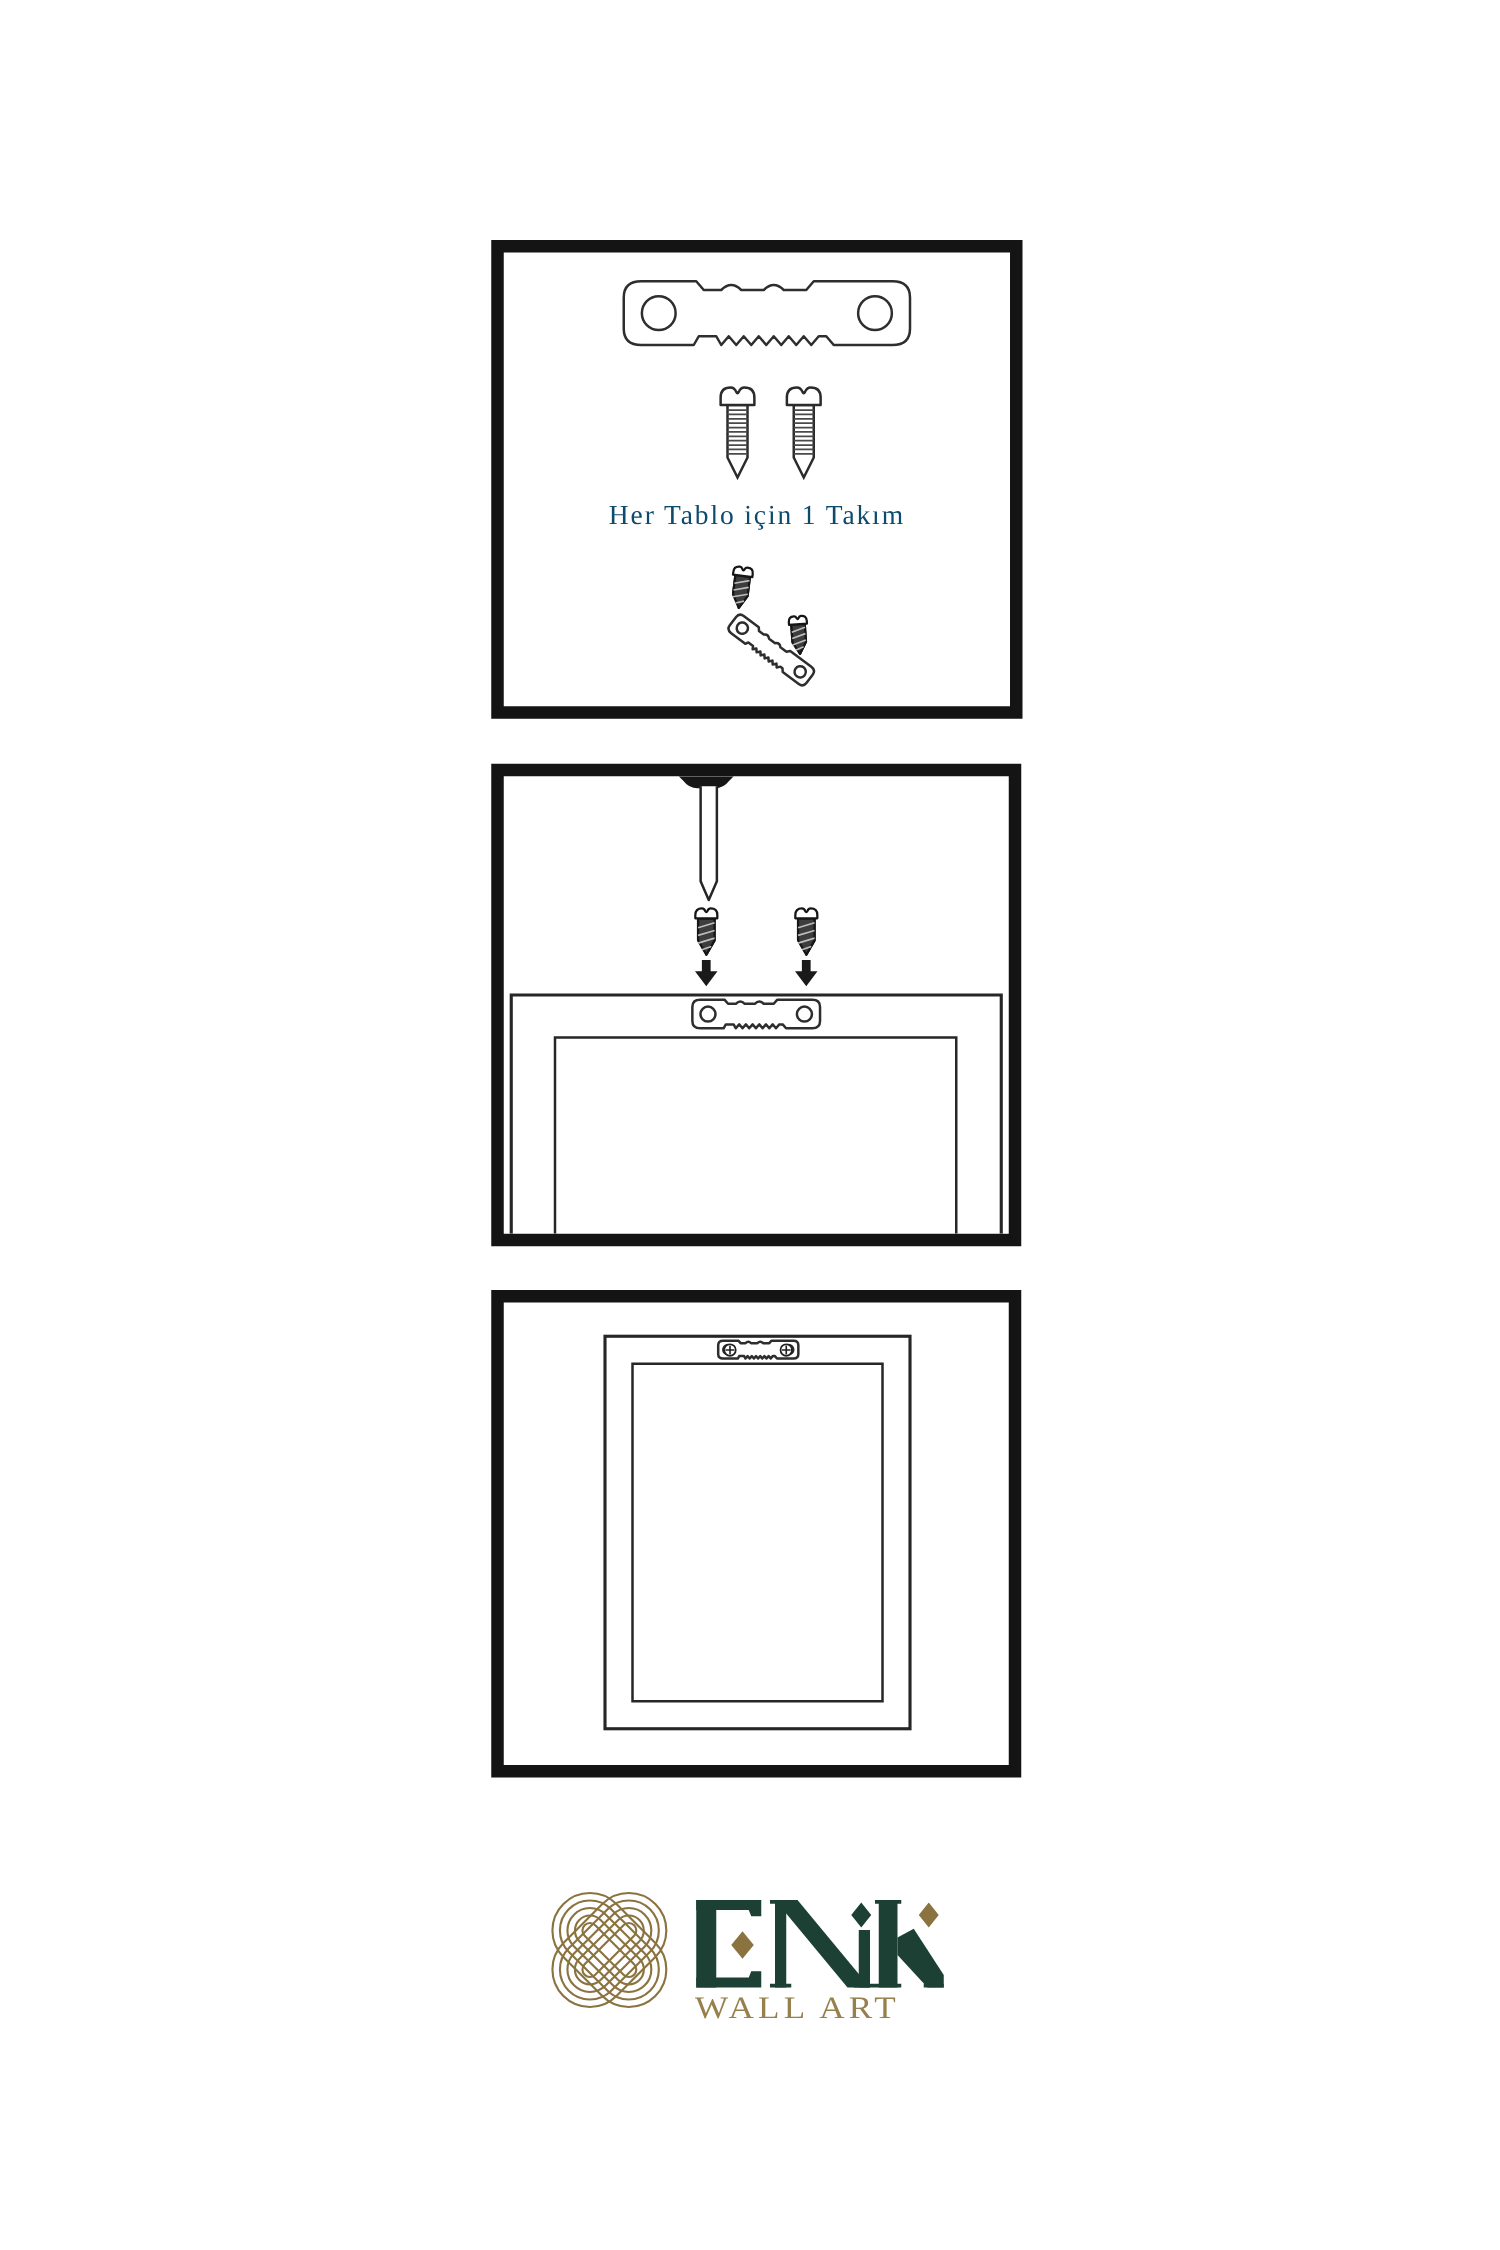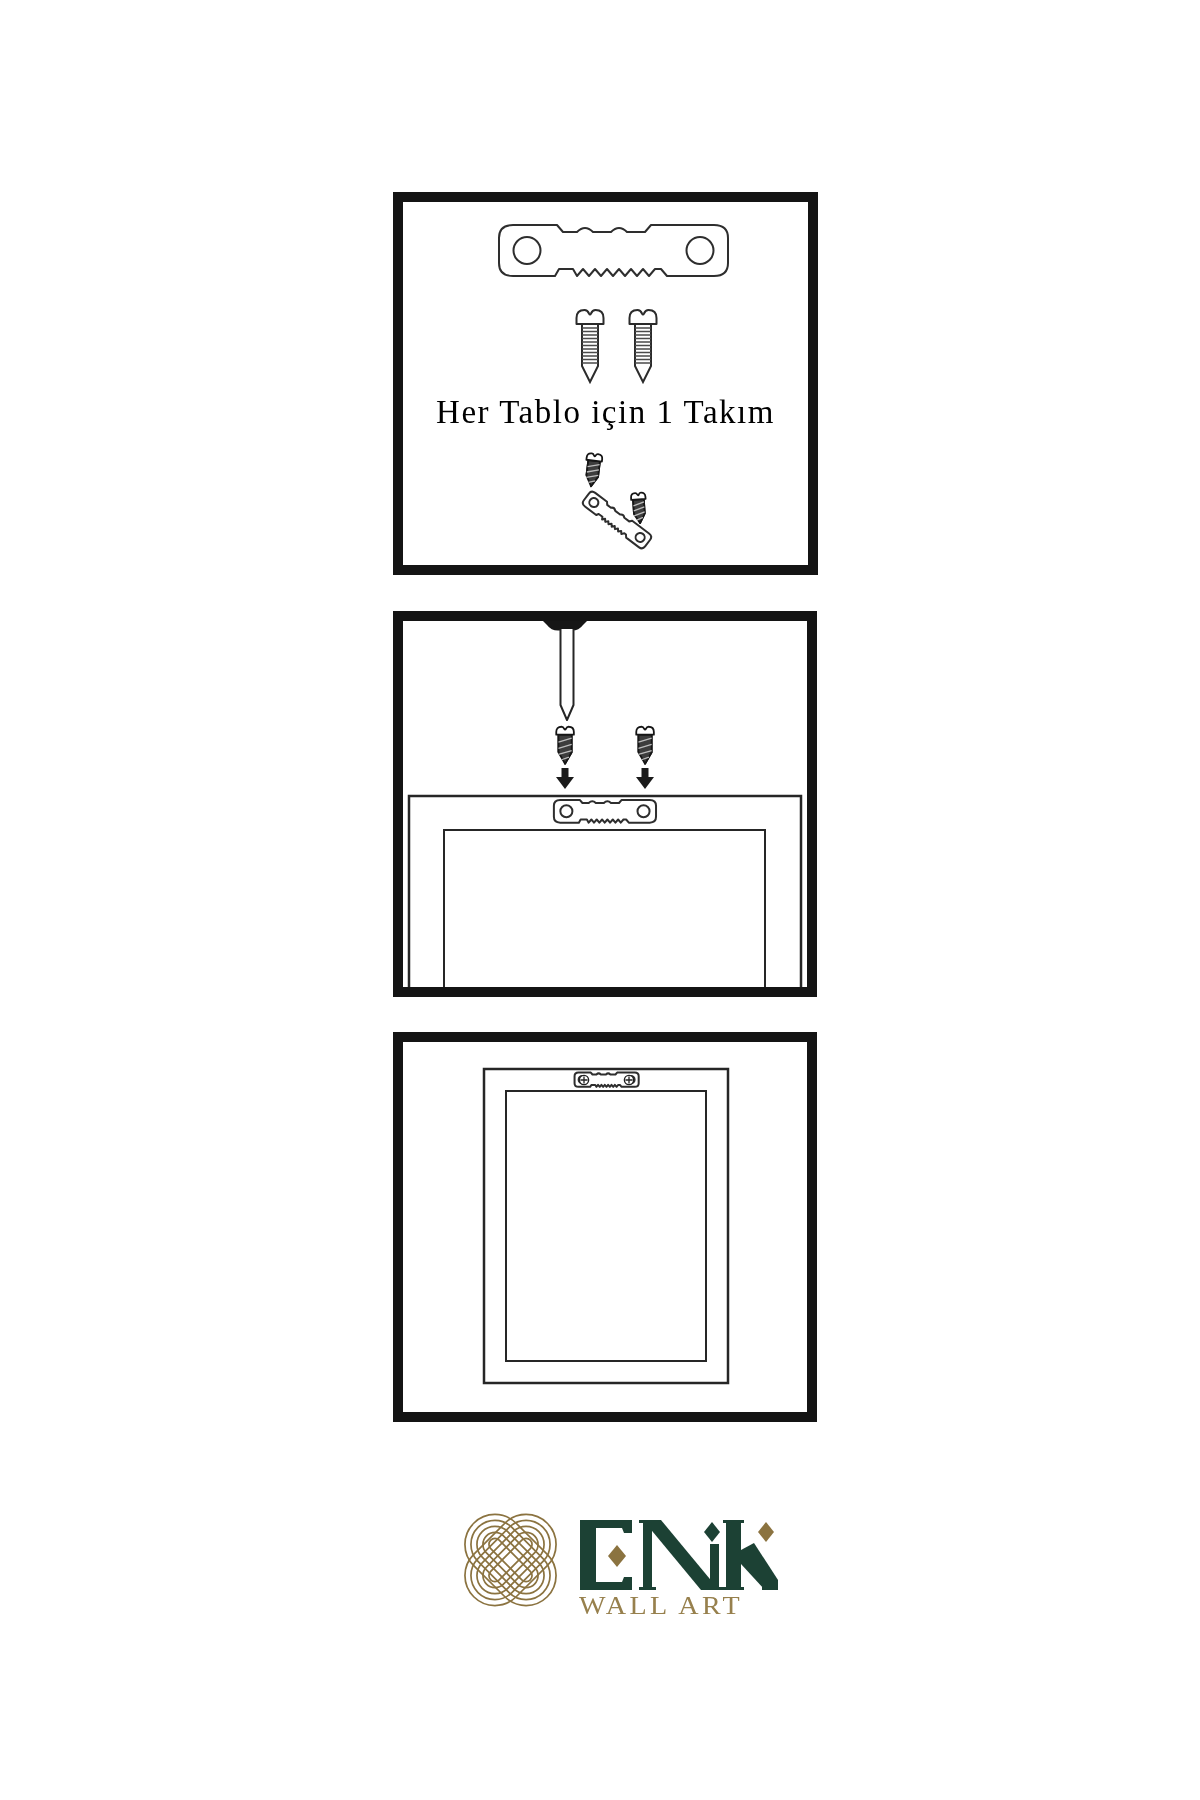--- a/index.html
+++ b/index.html
@@ -4,23 +4,23 @@
 <style>
   html,body{margin:0;padding:0;background:#ffffff;}
   .sheet{position:relative;width:1200px;height:1800px;background:#ffffff;overflow:hidden;
          font-family:"Liberation Serif", serif;}
   .panel{position:absolute;box-sizing:border-box;border:10px solid #141414;background:#ffffff;}
   #panel-kit{left:393px;top:192px;width:425px;height:383px;}
   #panel-install{left:393px;top:611px;width:424px;height:386px;}
   #panel-result{left:393px;top:1032px;width:424px;height:390px;}
   .panel svg{position:absolute;left:0;top:0;display:block;}
   .kit-label{position:absolute;left:0;top:194px;width:100%;height:32px;line-height:32px;
-             text-align:center;font-size:33px;letter-spacing:1.5px;color:#000000;
+             text-align:center;font-size:22px;letter-spacing:1.5px;color:#0c4a6e;
              font-family:"Liberation Serif", serif;white-space:nowrap;}
-  .logo{position:absolute;left:431px;top:1483px;width:360px;height:150px;}
+  .logo{position:absolute;left:408px;top:1483px;width:360px;height:150px;}
   .defs-holder{position:absolute;width:0;height:0;overflow:hidden;}
 </style>
 </head>
 <body>
 
 <div class="sheet">
 
   <svg class="defs-holder" aria-hidden="true">
     <defs>
       <g id="hanger-shape">

